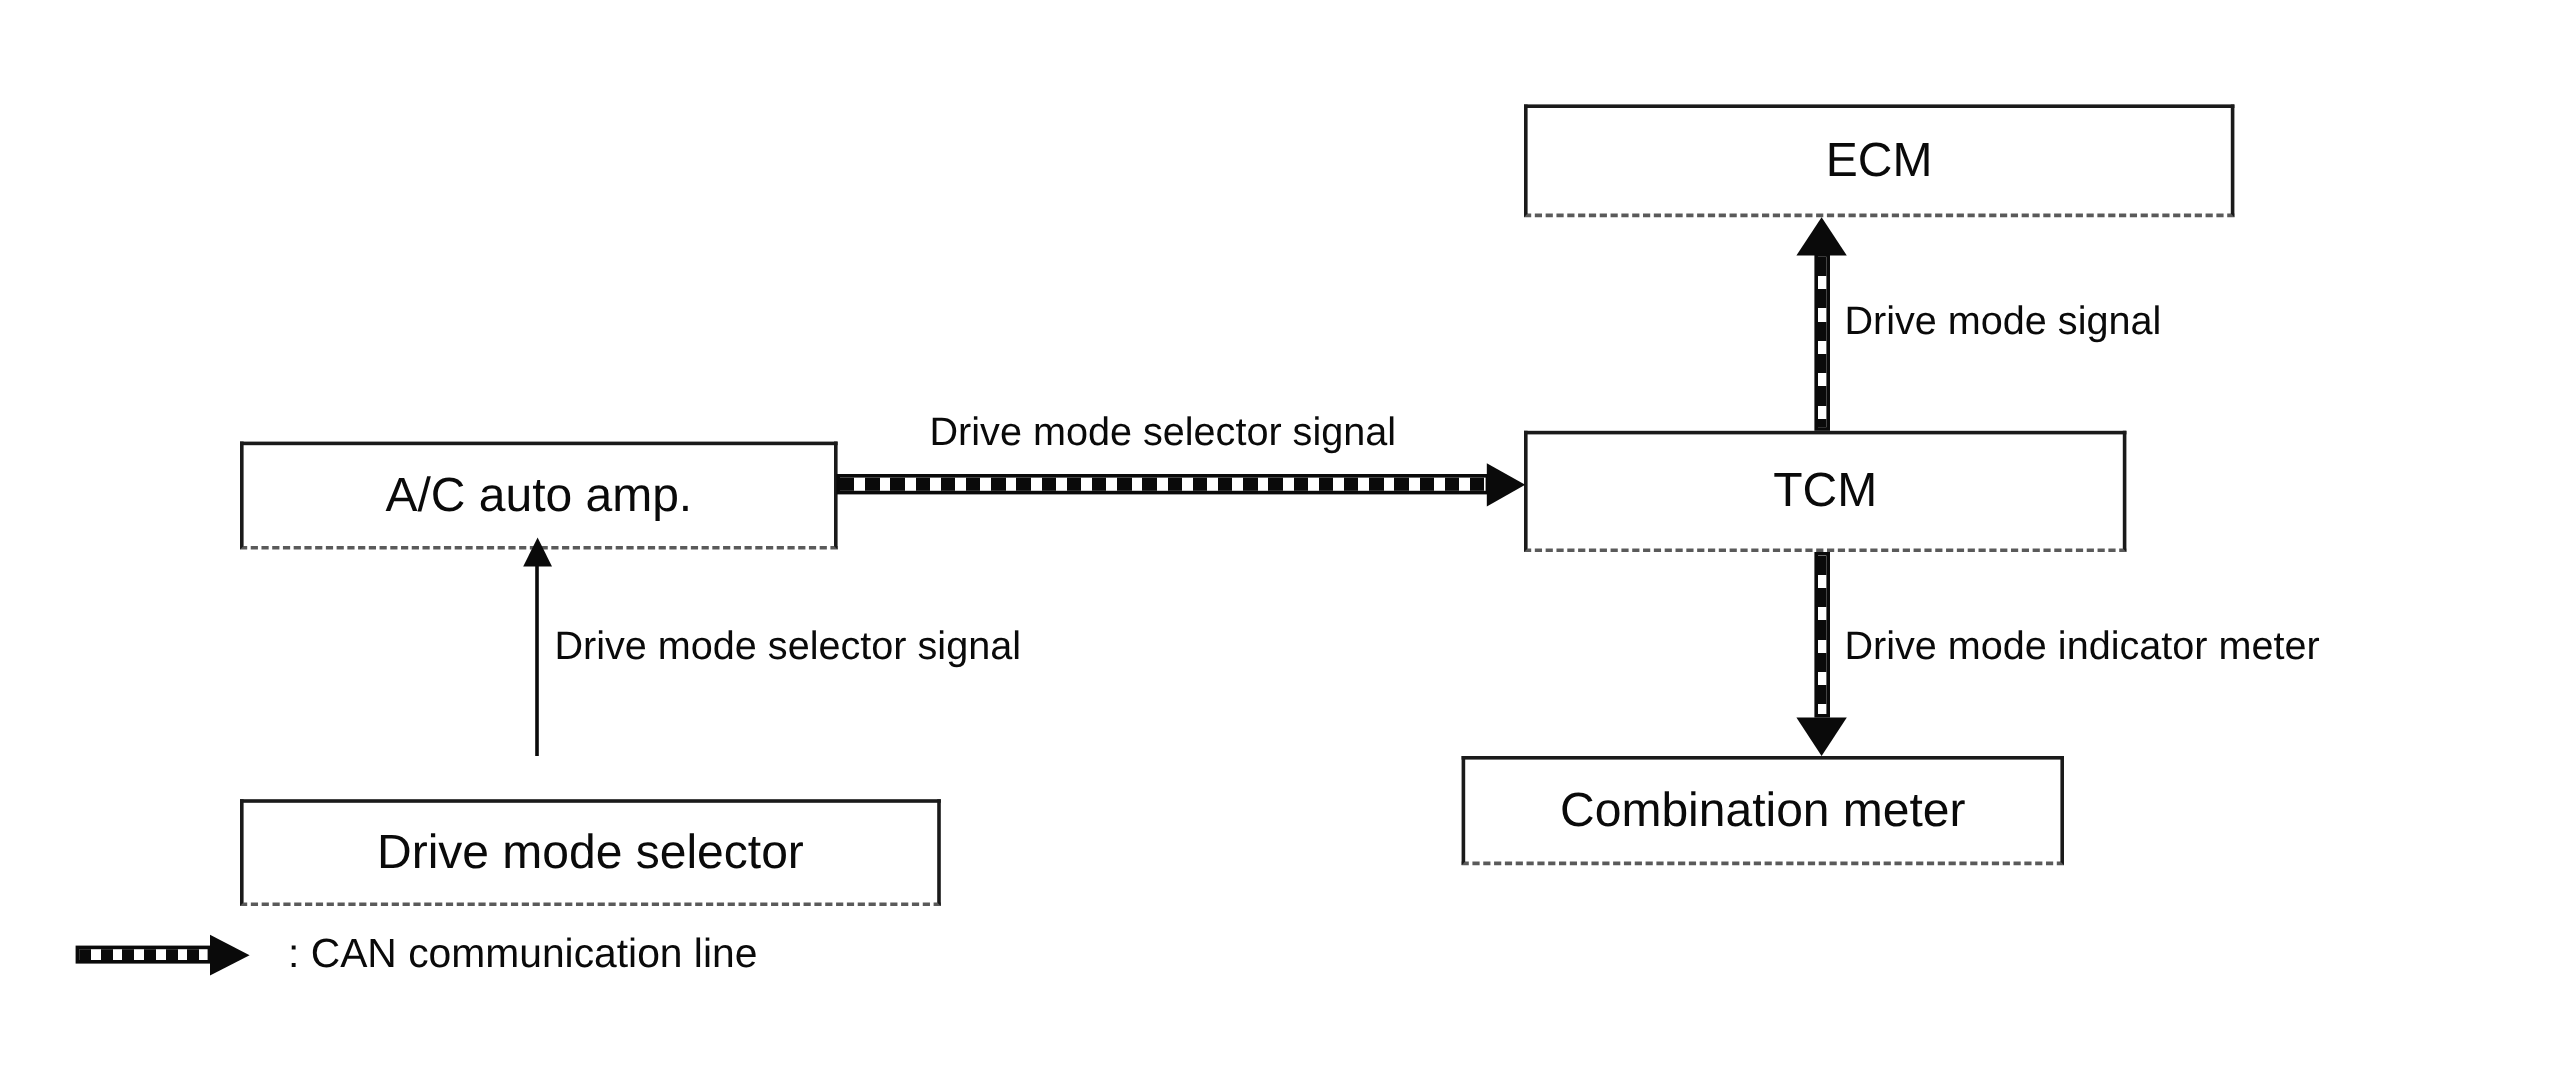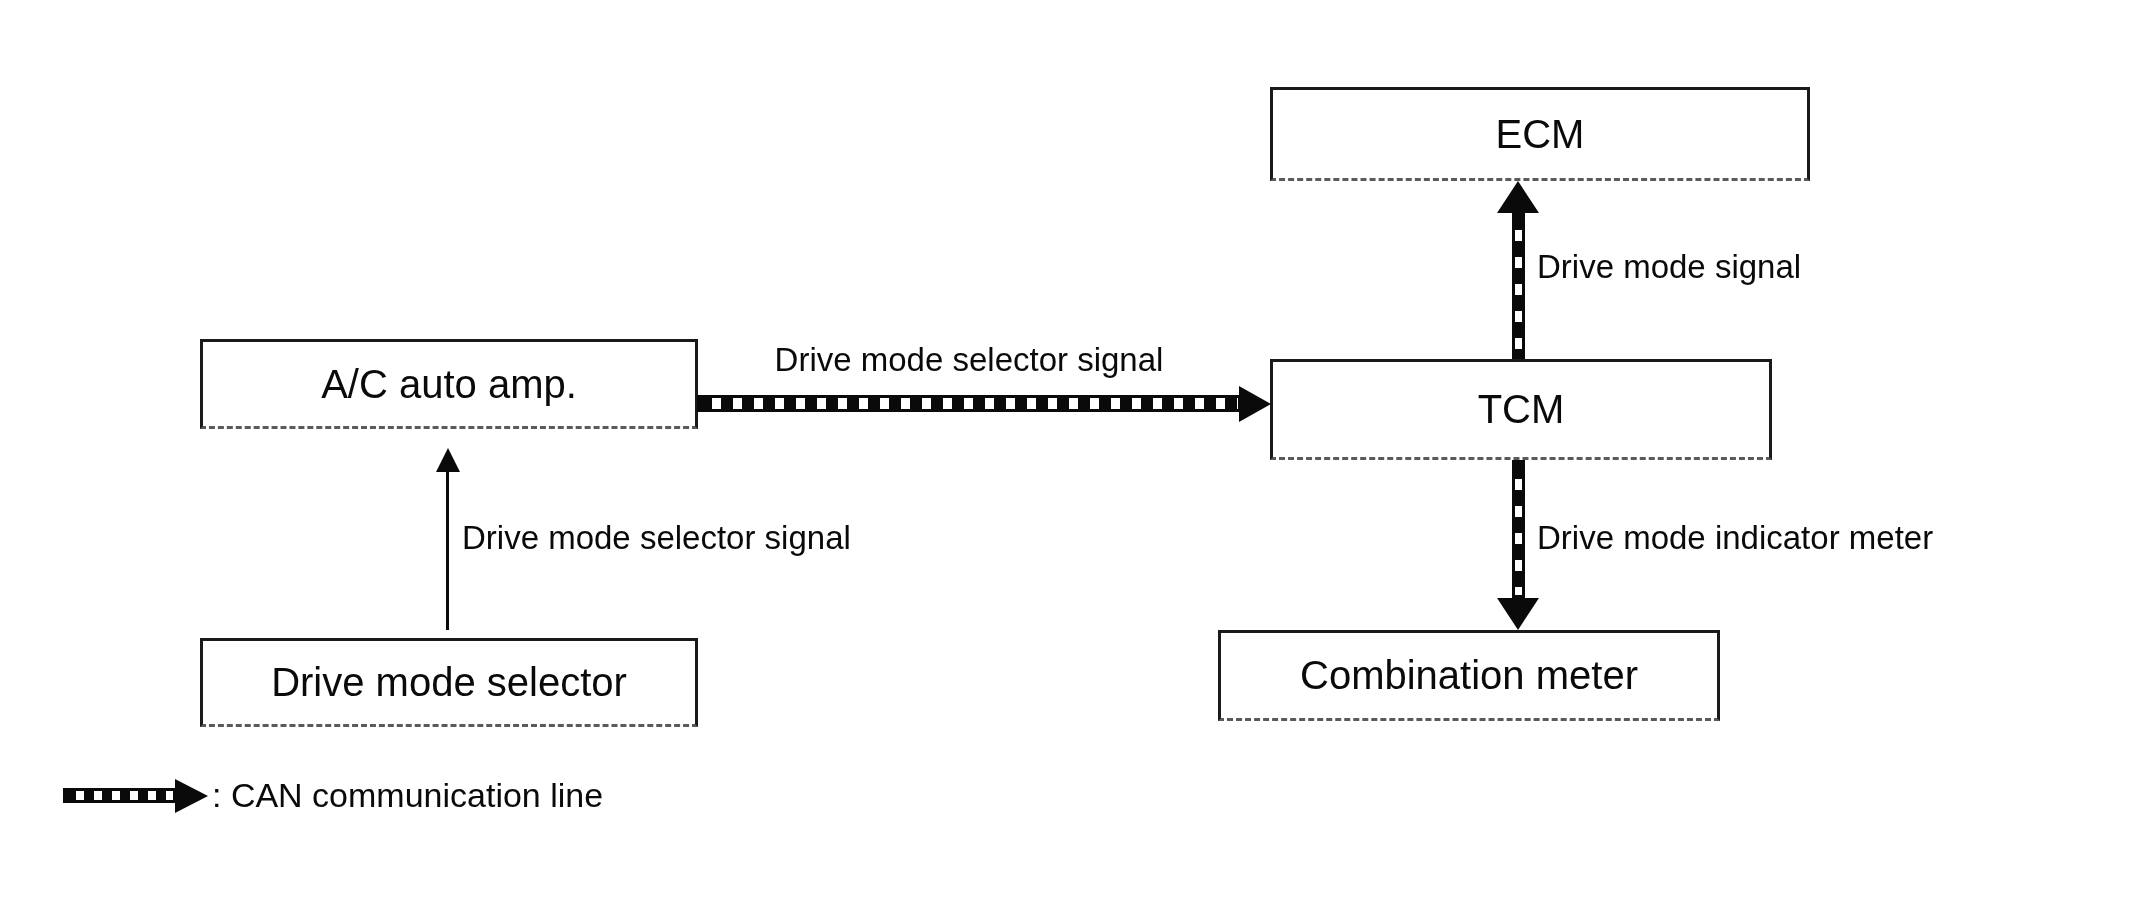--- a/index.html
+++ b/index.html
@@ -81,44 +81,45 @@
     line-height: 40px;
   }
   .signal-label.centered { text-align: center; }
   
   .legend-label {
     position: absolute;
     font-size: 34px;
     color: #0a0a0a;
     white-space: nowrap;
     line-height: 40px;
+    margin-left: 28px;
   }
 </style>
 </head>
 <body>
 
 <div class="canvas">
 
-  <div class="node" style="left:1270px; top:87px; width:540px; height:94px;">
+  <div class="node" style="left:1270px; top:87px; width:592px; height:94px;">
     <span class="node-label">ECM</span>
   </div>
 
   <div class="node" style="left:1270px; top:359px; width:502px; height:101px;">
     <span class="node-label">TCM</span>
   </div>
 
   <div class="node" style="left:1218px; top:630px; width:502px; height:91px;">
     <span class="node-label">Combination meter</span>
   </div>
 
-  <div class="node" style="left:200px; top:339px; width:498px; height:90px;">
+  <div class="node" style="left:200px; top:368px; width:498px; height:90px;">
     <span class="node-label">A/C auto amp.</span>
   </div>
 
-  <div class="node" style="left:200px; top:638px; width:498px; height:89px;">
+  <div class="node" style="left:200px; top:666px; width:584px; height:89px;">
     <span class="node-label">Drive mode selector</span>
   </div>
 
   <div class="tri tri-up" style="left:1497px; top:181px;"></div>
   <div class="can-v" style="left:1512px; top:211px; width:13px; height:148px;"></div>
   <div class="signal-label" style="left:1537px; top:247px;">Drive mode signal</div>
 
   <div class="signal-label centered" style="left:697px; top:340px; width:544px;">Drive mode selector signal</div>
   <div class="can-h" style="left:697px; top:395px; width:544px; height:17px;"></div>
   <div class="tri tri-right" style="left:1239px; top:386px;"></div>

